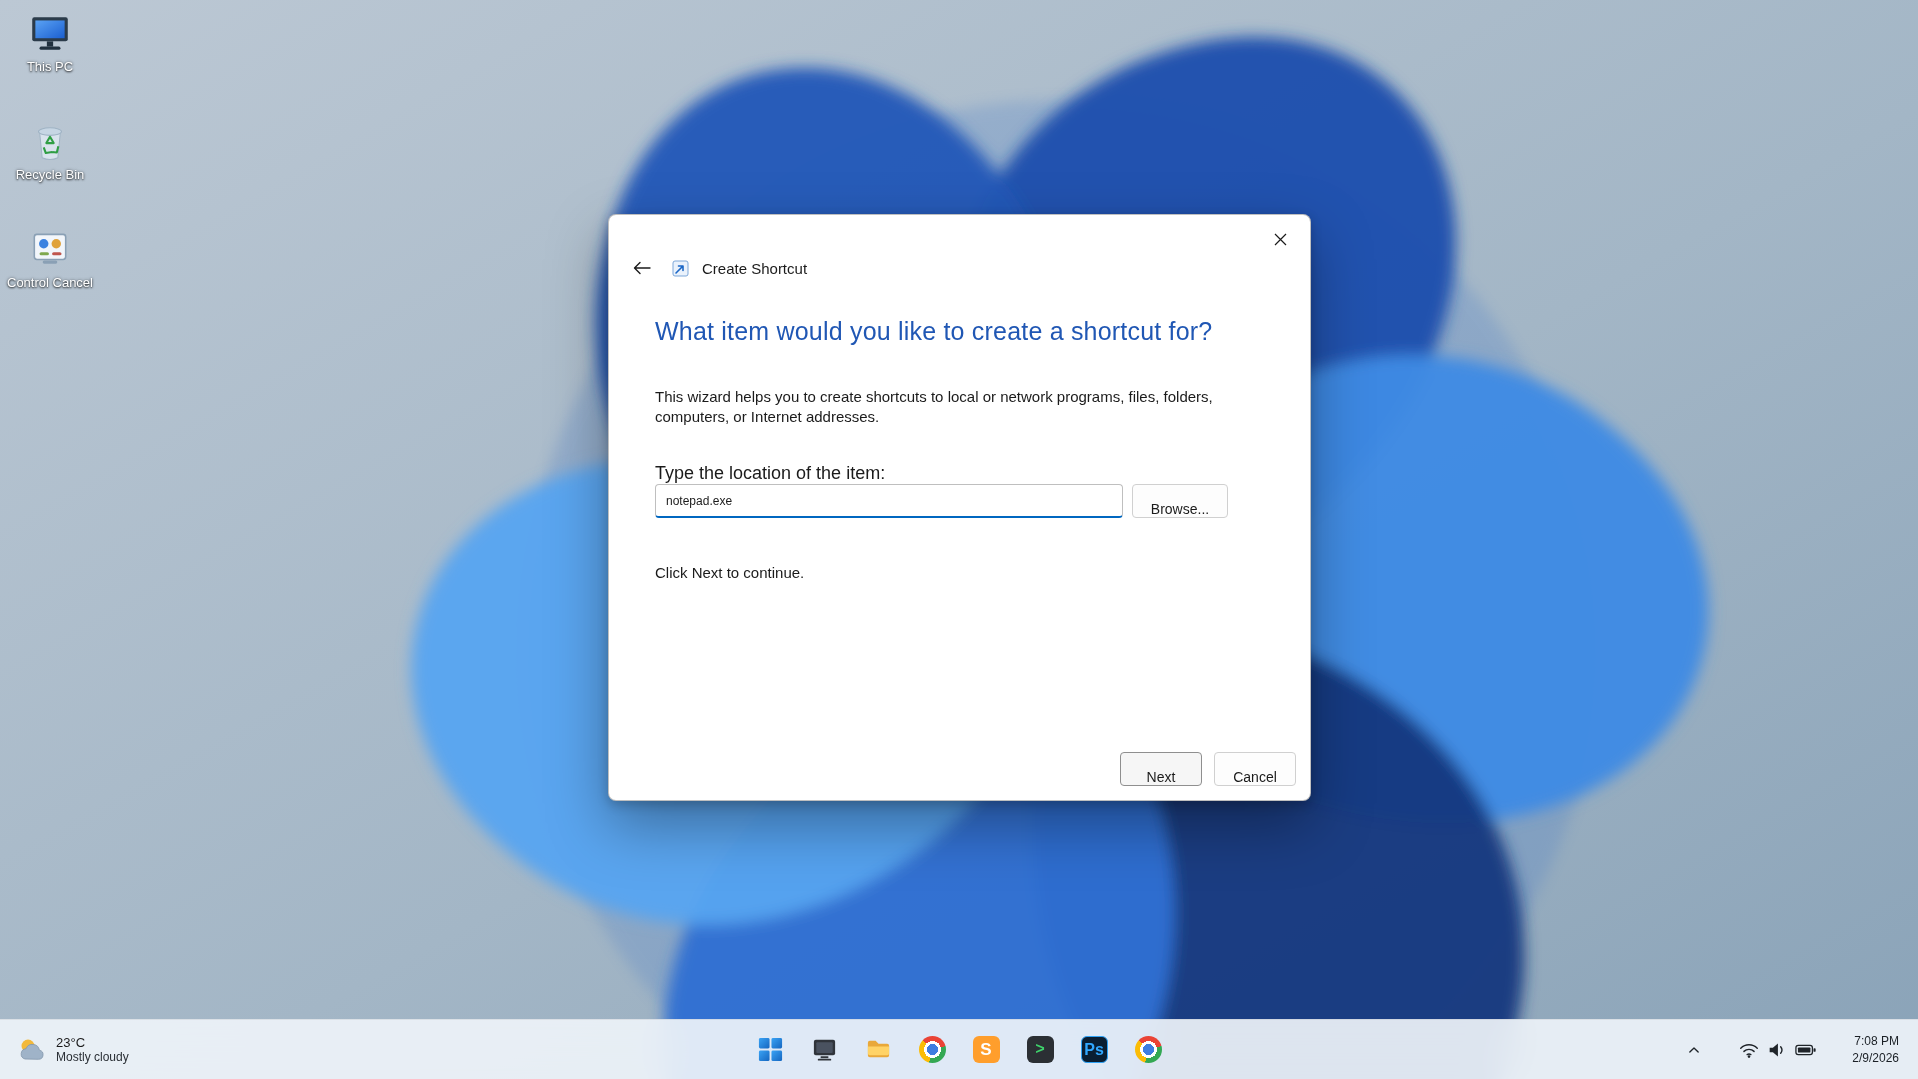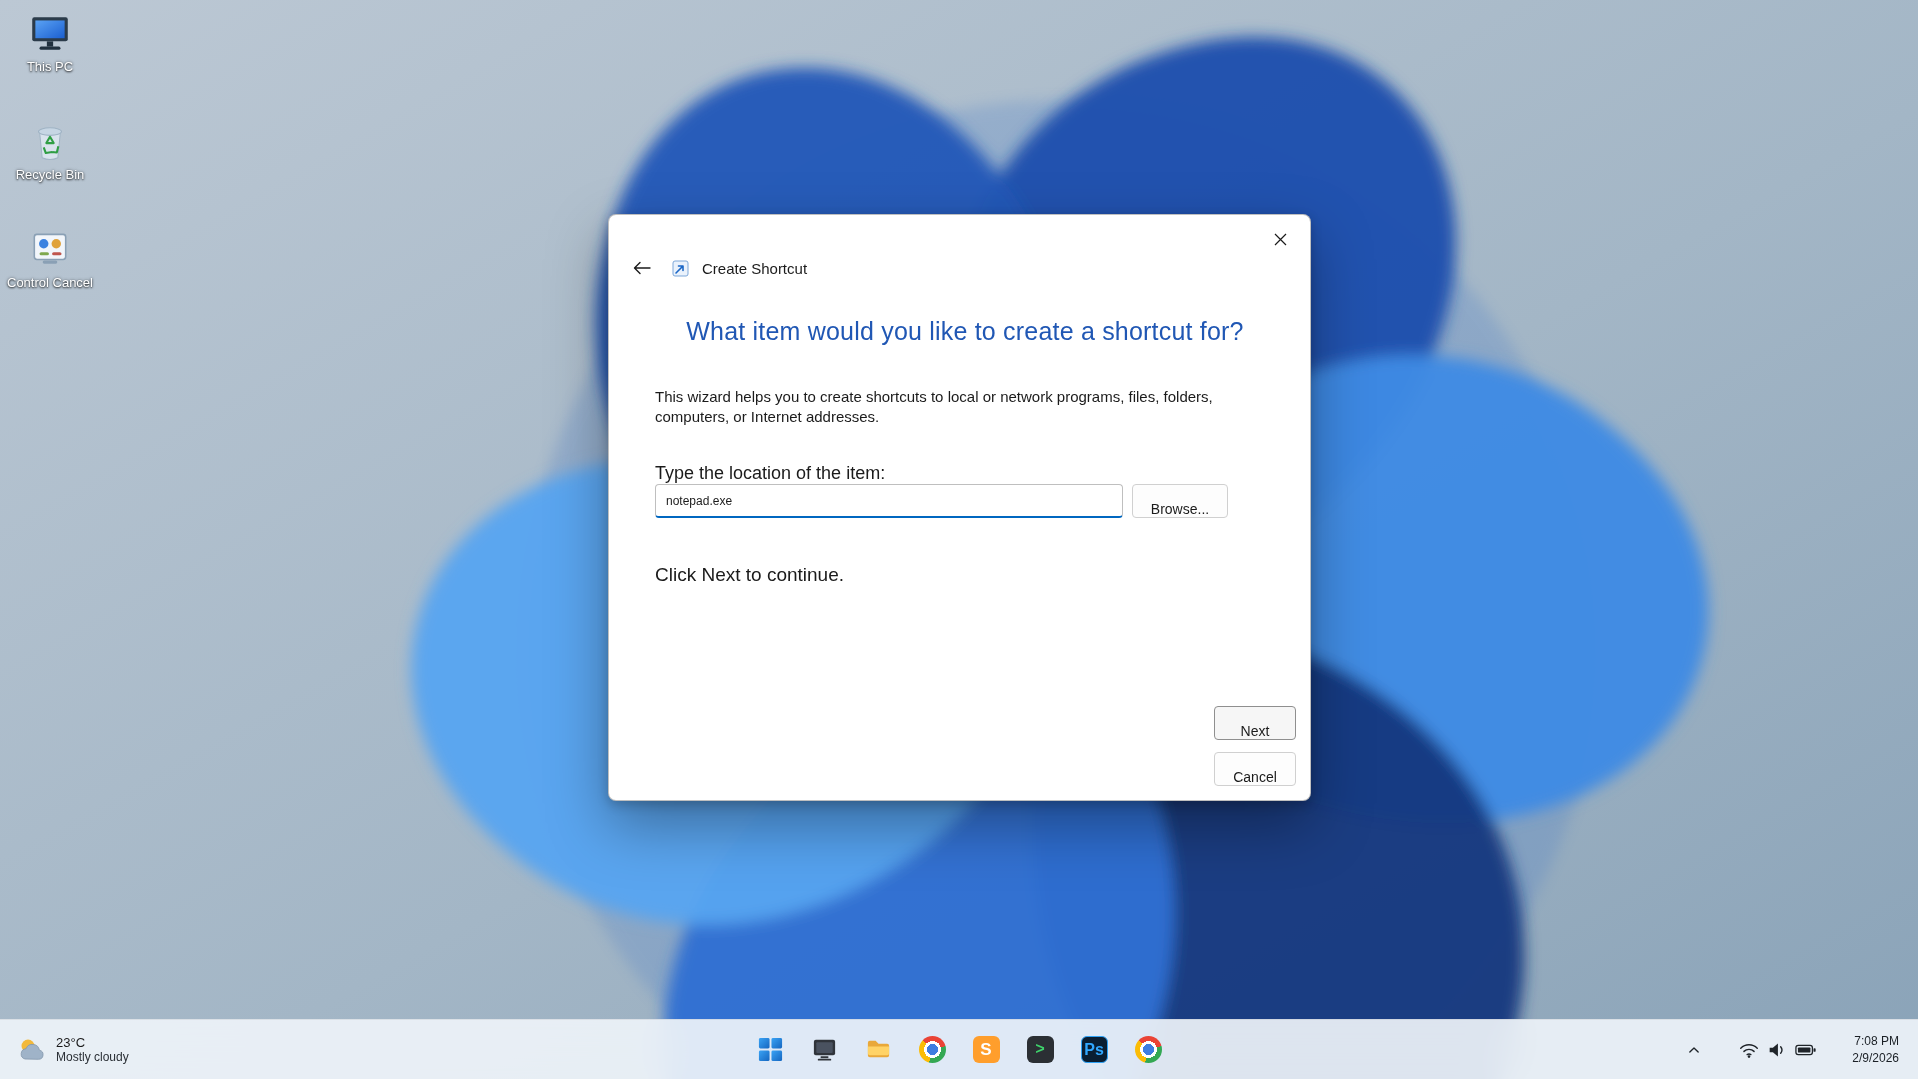--- a/index.html
+++ b/index.html
@@ -42,41 +42,40 @@
     position: absolute; top: 36px; left: 16px; height: 34px;
     display: flex; align-items: center; gap: 13px;
   }
   .back-btn {
     width: 34px; height: 32px; display: flex; align-items: center; justify-content: center;
     border-radius: 5px; cursor: pointer;
   }
   .dlg-title { font-size: 15px; color: #1b1b1b; }
   .dlg-heading {
     position: absolute; left: 46px; top: 102px; width: 620px;
-    font-size: 25px; font-weight: 400; color: #2057b4; letter-spacing: .2px; text-align: center;
+    font-size: 25px; font-weight: 400; color: #2057b4; letter-spacing: .2px;
   }
   .dlg-desc {
     position: absolute; left: 46px; top: 172px; width: 575px;
     font-size: 15px; line-height: 1.35; color: #1b1b1b;
   }
   .dlg-label { position: absolute; left: 46px; top: 248px; font-size: 18px; }
   .dlg-input {
     position: absolute; left: 46px; top: 269px; width: 468px; height: 34px;
     font-family: "Liberation Sans", sans-serif; font-size: 12px; color: #1b1b1b;
     padding: 0 10px; background: #ffffff;
     border: 1px solid #bfbfbf; border-bottom: 2px solid #0067c0; border-radius: 4px;
     outline: none;
   }
   .browse-btn { position: absolute; left: 523px; top: 269px; width: 96px; height: 34px; }
-  .dlg-hint { position: absolute; left: 46px; top: 349px; font-size: 19px; }
+  .dlg-hint { position: absolute; left: 46px; top: 349px; font-size: 15px; }
   .dlg-footer {
     position: absolute; left: 0; right: 0; bottom: 14px; height: 34px;
-    display: flex; justify-content: flex-end; align-items: flex-end; gap: 12px;
+    display: flex; justify-content: flex-end; align-items: center; gap: 12px;
     padding-right: 14px;
-    flex-direction: column;
   }
   .btn {
     font-family: "Liberation Sans", sans-serif; font-size: 14px; color: #1b1b1b;
     background: #fdfdfd; border: 1px solid #d0d0d0; border-radius: 4px;
     height: 33px; min-width: 82px; padding: 16px 14px; cursor: pointer;
   }
   .btn.default { border-color: #8f8f8f; background: #f6f6f6; }
 
   
   .taskbar {

